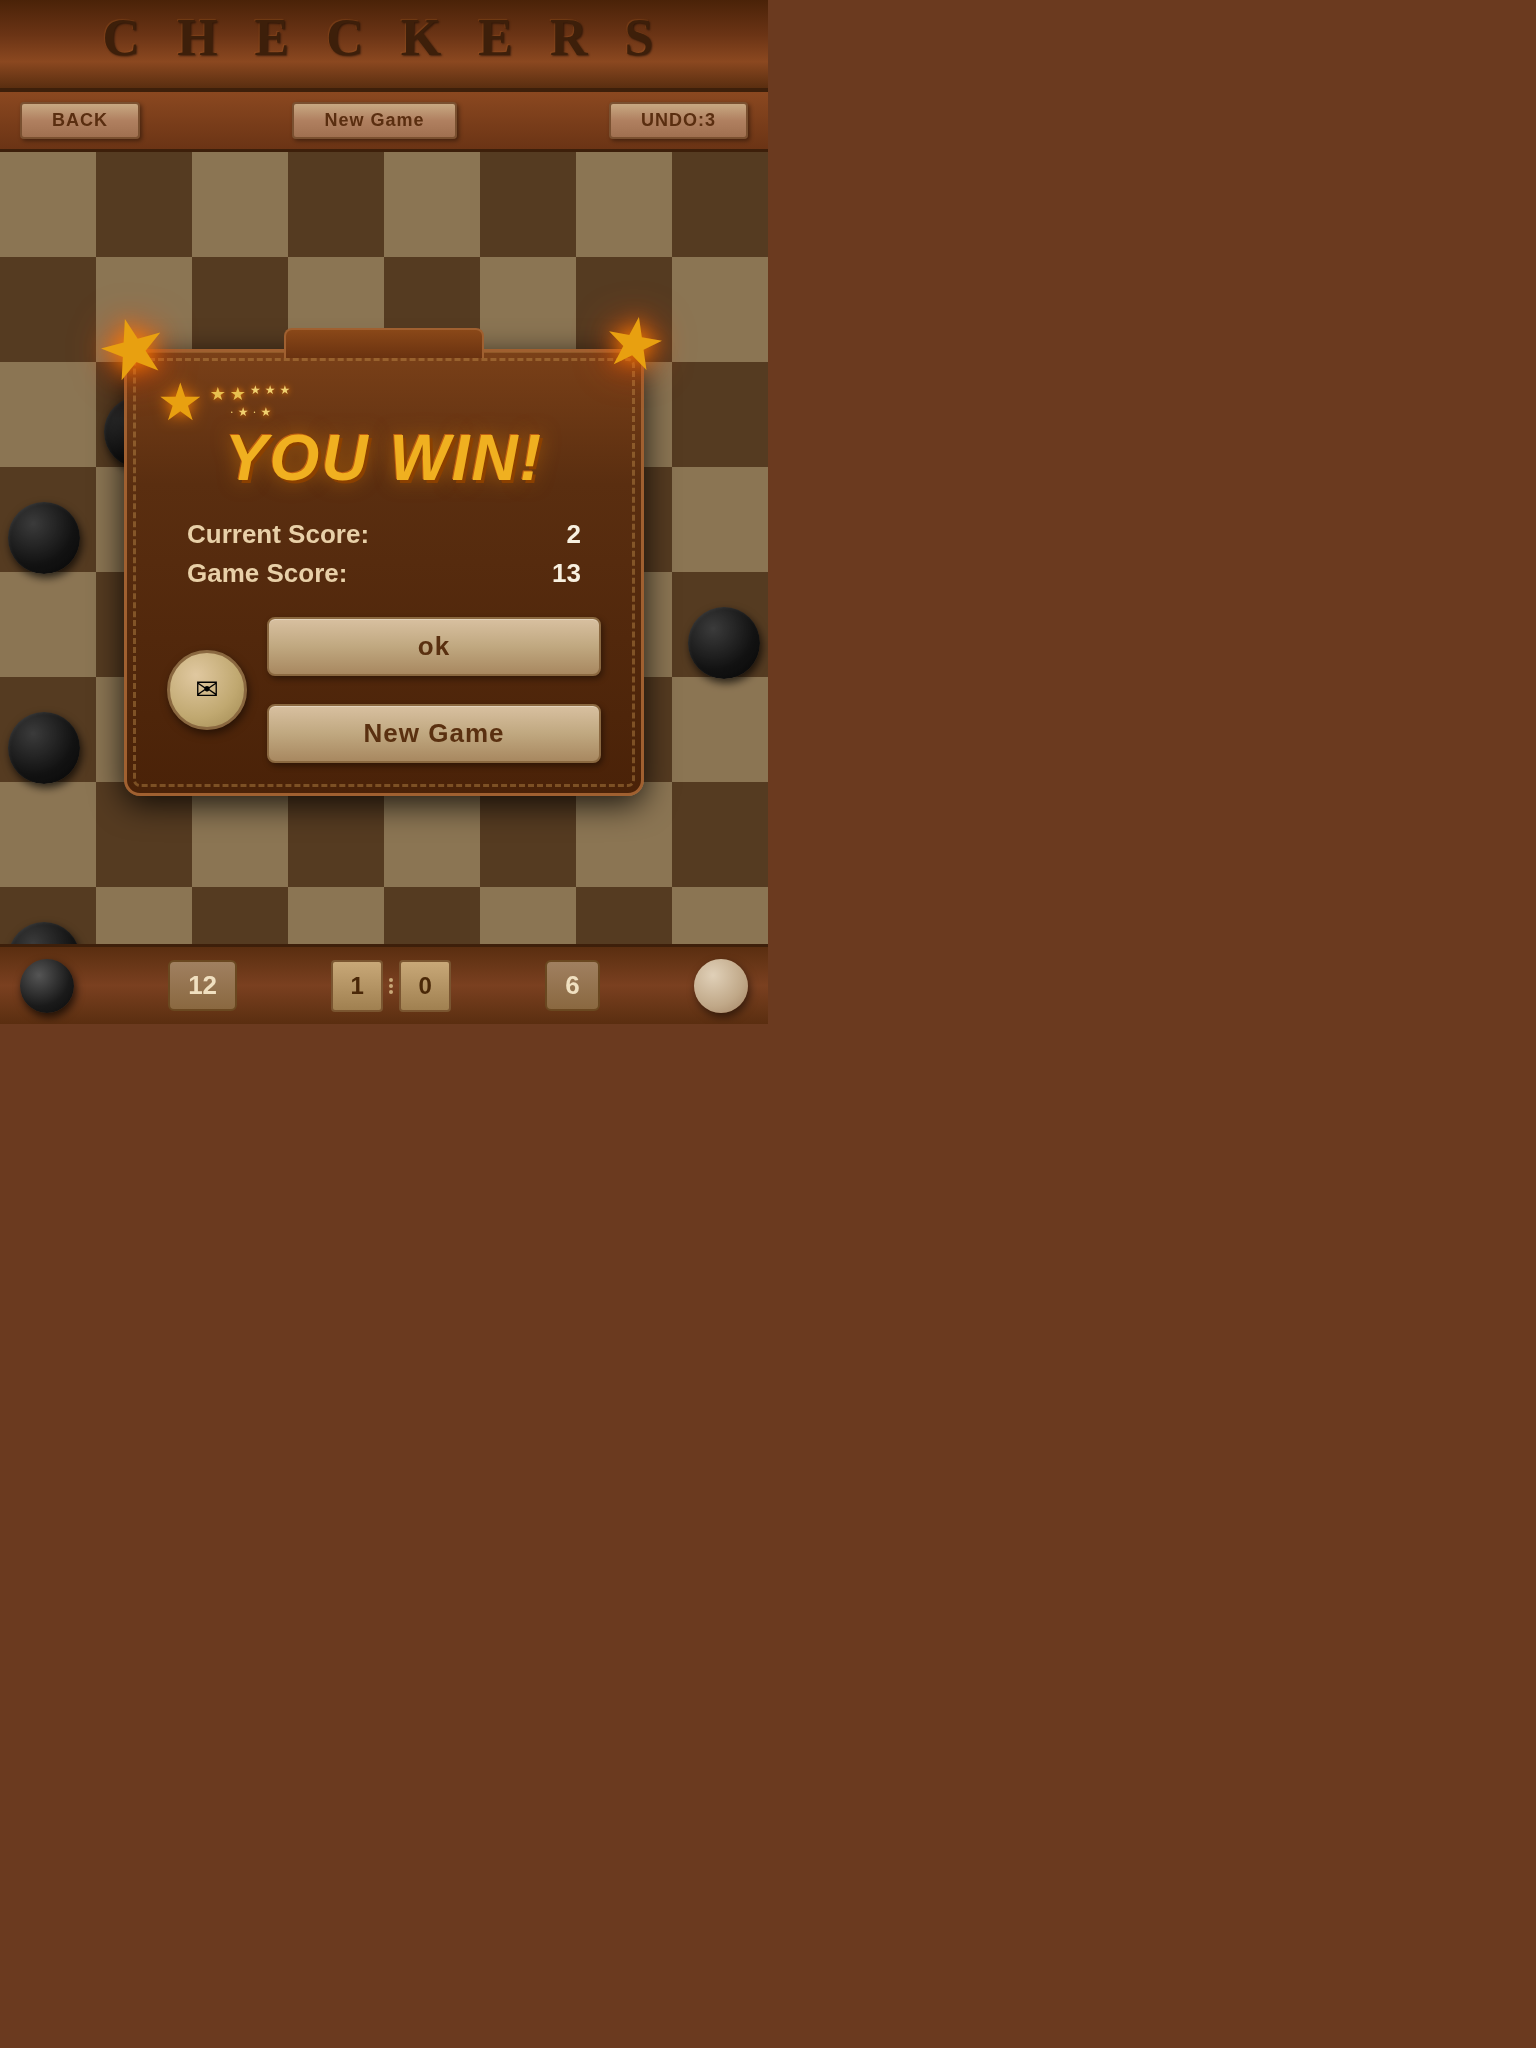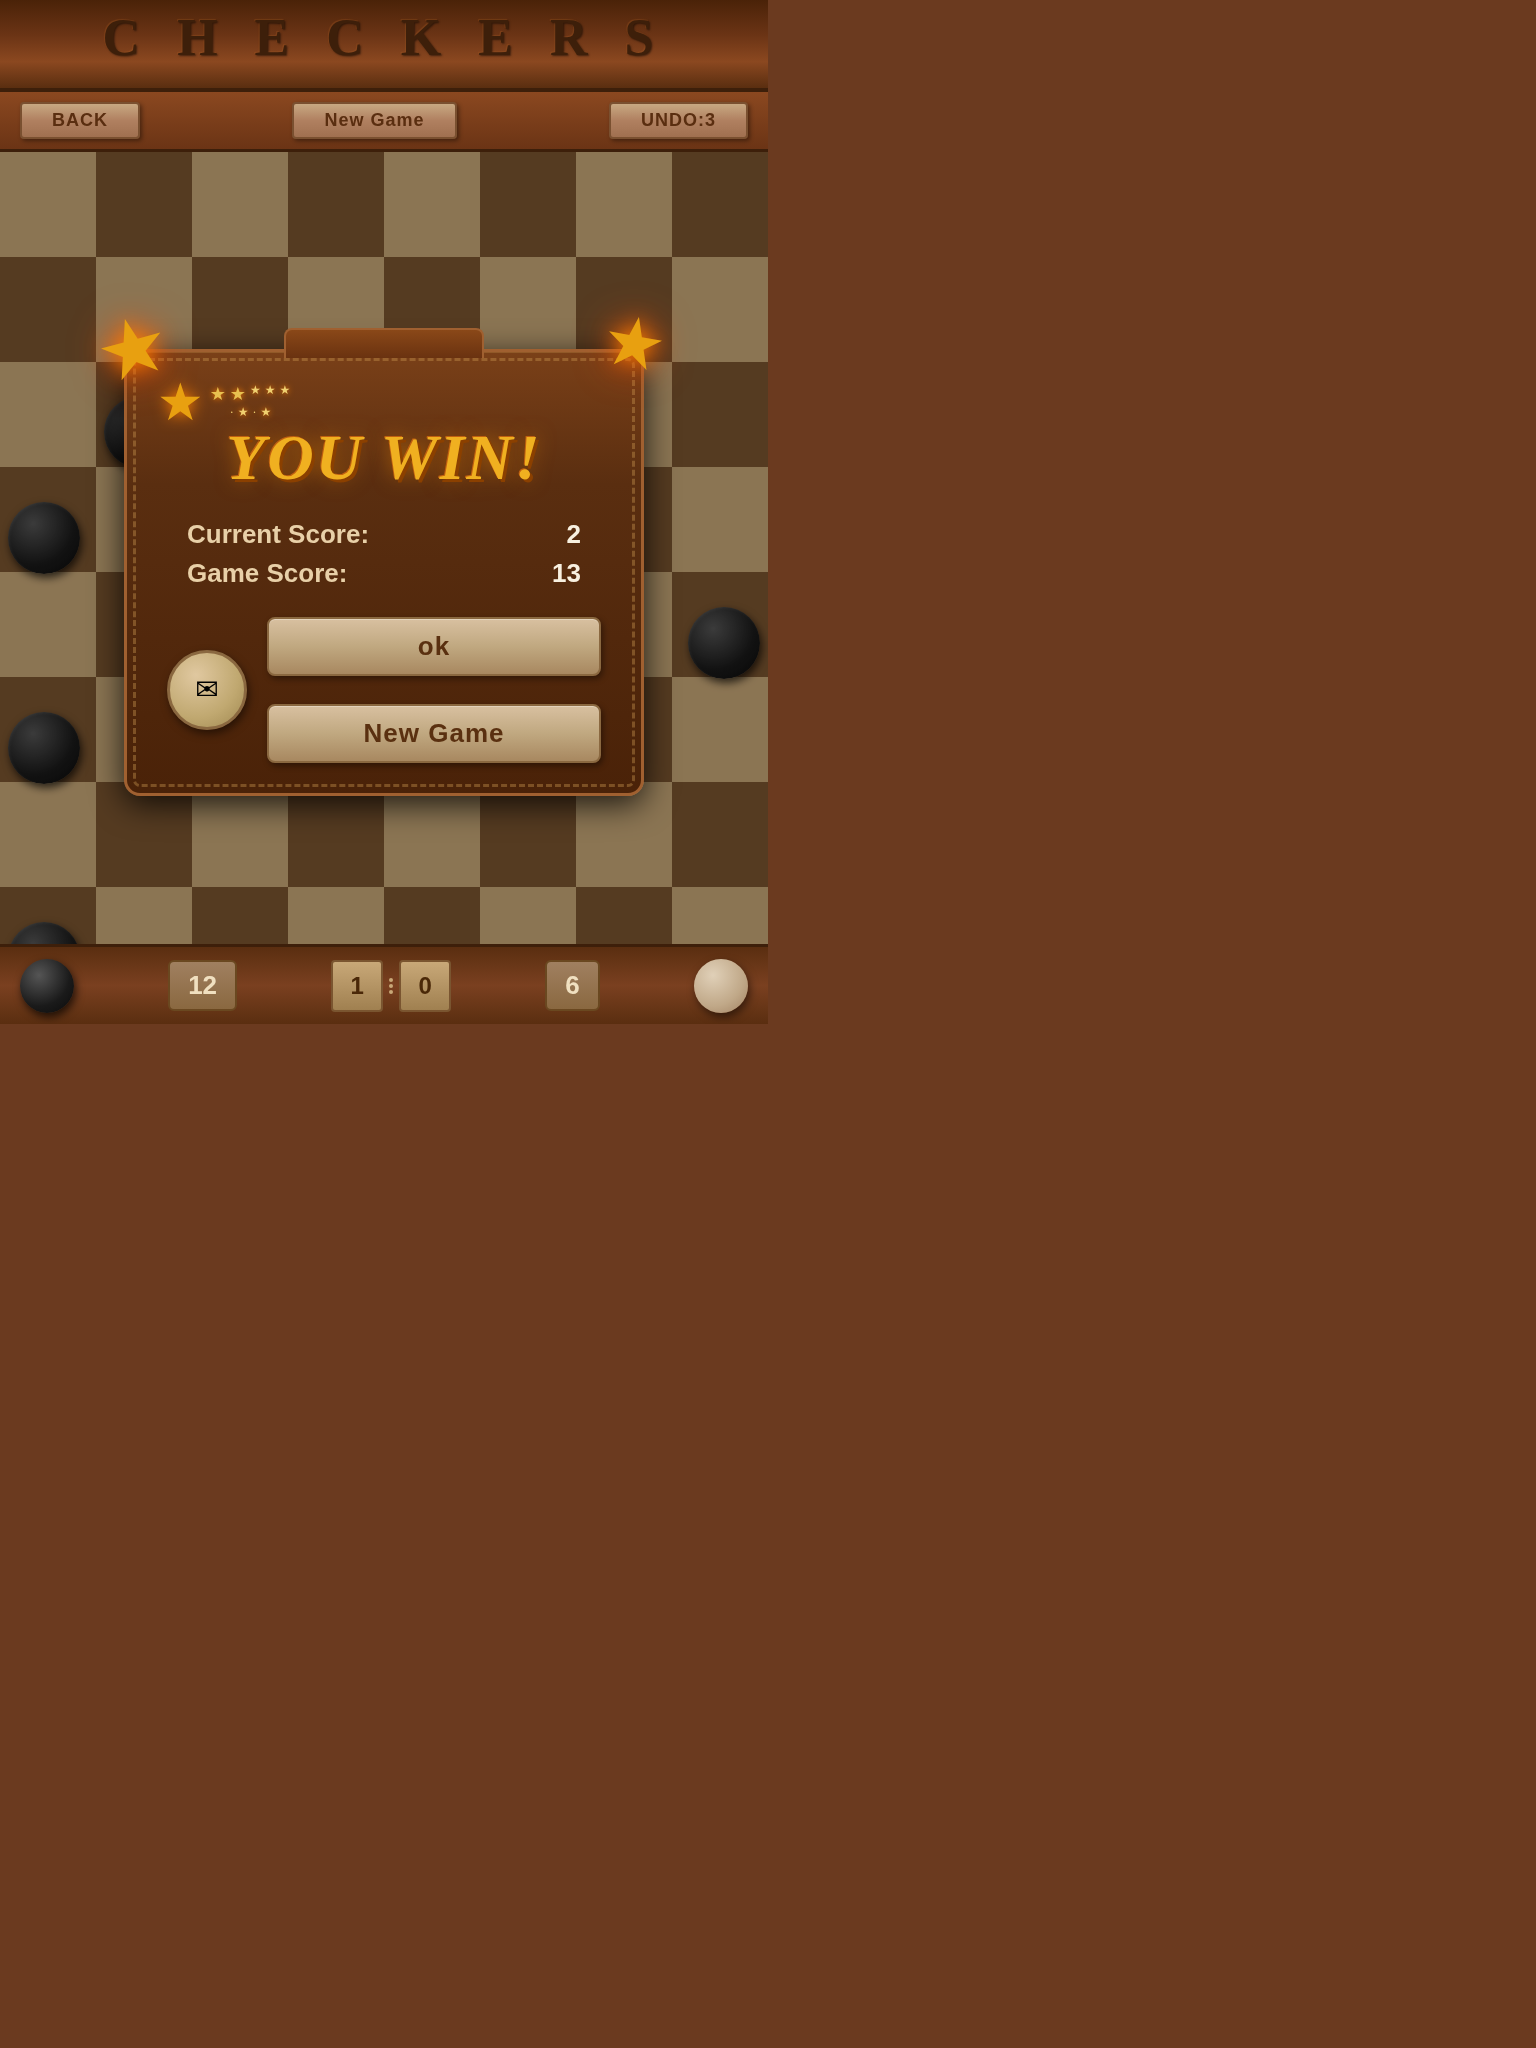--- a/index.html
+++ b/index.html
@@ -284,21 +284,21 @@
     .stars-cluster .sm-star.tiny {
       font-size: 12px;
       color: #f0d070;
     }
 
     
     .you-win {
       text-align: center;
       font-size: 64px;
       font-weight: 900;
-      font-family: Liberation Serif, serif;
+      font-family: Liberation Sans, sans-serif;
       font-style: italic;
       color: #f0b020;
       text-shadow:
         3px 3px 0 #8b4000,
         -1px -1px 0 #c06010,
         0 0 20px rgba(255,150,0,0.5);
       margin-top: 39px;
       margin-bottom: 20px;
       letter-spacing: 2px;
     }

